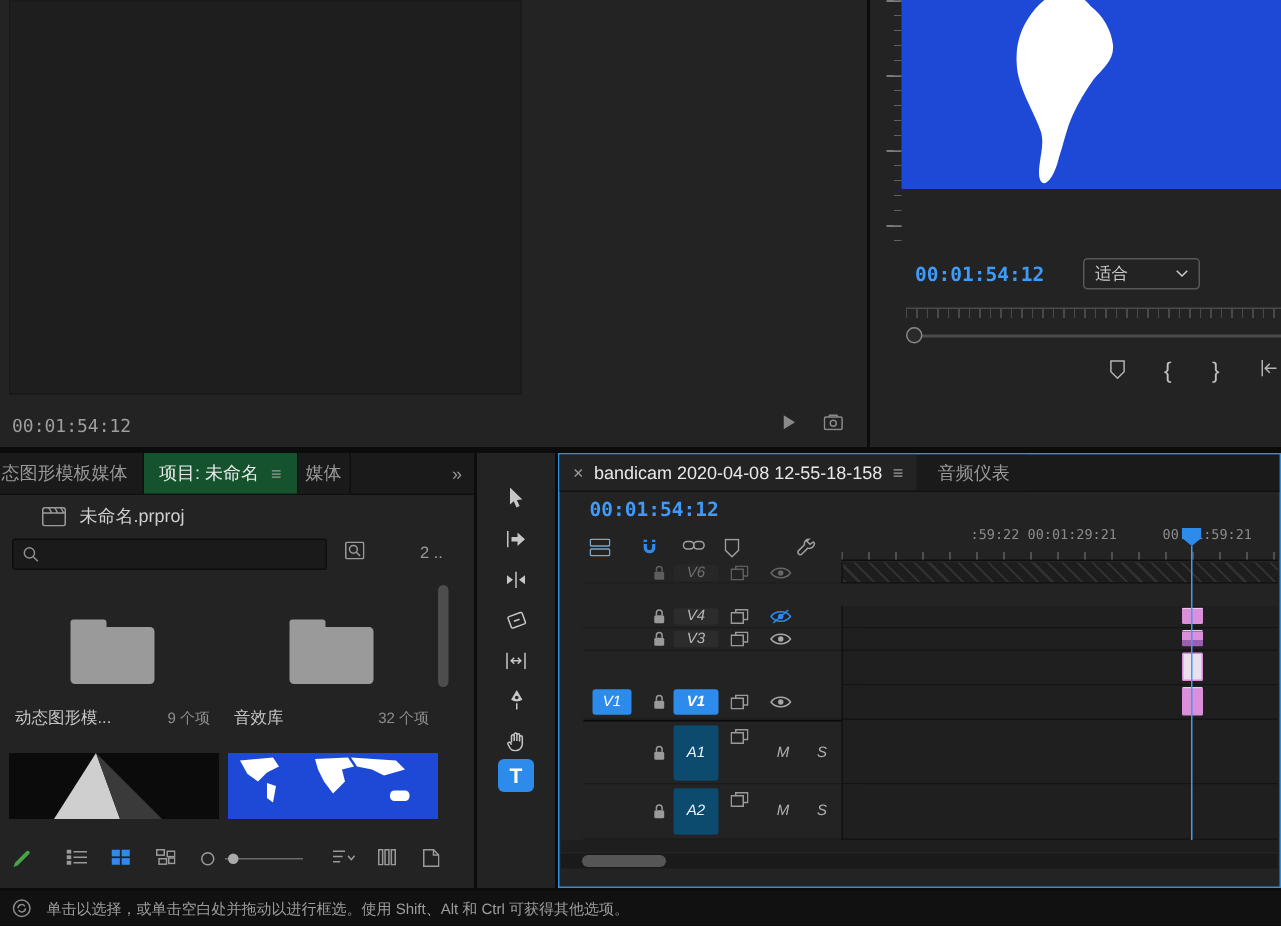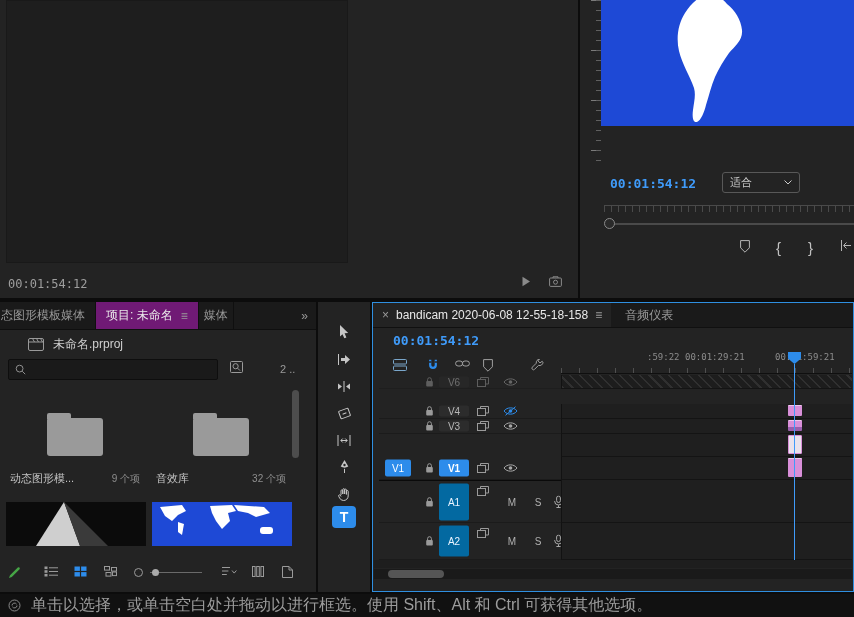--- a/index.html
+++ b/index.html
@@ -34,21 +34,21 @@
   .pm-scroll .knob{position:absolute;left:0;top:0;width:11px;height:11px;border-radius:50%;background:#2a2a2a;border:1px solid #8a8a8a;}
   .pm-controls{position:absolute;left:0;right:0;top:238px;height:22px;color:#b4b4b4;}
   .pm-controls .ctl{position:absolute;top:2px;}
   .brace{font-size:15px;color:#c0c0c0;line-height:16px;}
 
   
   .pp{left:0;top:302px;width:316px;height:290px;overflow:hidden;}
   .pp-tabs{position:absolute;left:0;top:0;right:0;height:28px;background:#1a1a1a;display:flex;align-items:stretch;border-bottom:1px solid #0f0f0f;}
   .tab{display:flex;align-items:center;padding:0 10px;font-size:12px;color:#989898;background:#1a1a1a;border-right:1px solid #0f0f0f;white-space:nowrap;}
   .tab.cutL{padding-left:1px;}
-  .tab.active{background:#701a75;color:#eaeaea;}
+  .tab.active{background:#14532d;color:#eaeaea;}
   .tab .menu{margin-left:8px;color:#9a9a9a;}
   .tab.media{max-width:36px;overflow:hidden;padding:12px 5px;}
   .pp-overflow{margin-left:auto;display:flex;align-items:center;padding:0 8px;color:#9a9a9a;font-size:12px;}
   .pp-filerow{position:absolute;left:12px;top:33px;height:18px;display:flex;align-items:center;gap:9px;font-size:12px;color:#cfcfcf;padding-left:16px;}
   .pp-filerow .icn{color:#9a9a9a;}
   .pp-search{position:absolute;left:8px;top:57px;width:210px;height:21px;background:#1a1a1a;border:1px solid #0e0e0e;border-radius:2px;
              display:flex;align-items:center;padding:0 6px;gap:6px;color:#8f8f8f;}
   .pp-search input{flex:1;background:transparent;border:none;outline:none;color:#dddddd;font-size:12px;min-width:0;}
   .pp-find{position:absolute;left:230px;top:59px;color:#9a9a9a;}
   .pp-count{position:absolute;left:280px;top:61px;font-size:11px;color:#9a9a9a;}
@@ -80,52 +80,52 @@
   .tl-tab2{display:flex;align-items:center;padding:0 12px;margin-left:2px;background:#1a1a1a;color:#9a9a9a;font-size:12px;}
   .tl-tc{position:absolute;left:20px;top:30px;font-size:13px;font-weight:bold;color:#3f9bfa;}
   .tl-tools{position:absolute;left:18px;top:56px;height:16px;color:#9f9f9f;}
   .tl-tools .ti{position:absolute;top:0;}
   .blue{color:#2d8ceb;}
   .steel{color:#7aa7cc;}
   .tl-ruler{position:absolute;left:188px;right:1px;top:44px;height:27px;color:#8c8c8c;font-size:9px;border-bottom:1px solid #0f0f0f;background:#232323;}
   .tl-ruler .ticks{position:absolute;left:0;right:0;bottom:0;height:5px;background:repeating-linear-gradient(to right,#4f4f4f 0 1px,transparent 1px 18px);}
   .tl-ruler .rl{position:absolute;top:5px;font-family:"DejaVu Sans Mono",monospace;}
   .row{position:absolute;left:1px;right:1px;}
-  .t-head{position:absolute;left:5px;top:0;bottom:0;width:187px;background:#232323;border-bottom:1px solid #1b1b1b;}
+  .t-head{position:absolute;left:15px;top:0;bottom:0;width:187px;background:#232323;border-bottom:1px solid #1b1b1b;font-style:italic;}
   .t-cont{position:absolute;left:187px;right:0;top:0;bottom:0;background:#1f1f1f;border-bottom:1px solid #141414;border-left:1px solid #121212;}
   .t-cont.hatch{background:#1d1d1d;background-image:repeating-linear-gradient(45deg,#303030 0 1.5px,transparent 1.5px 7px);}
   .dim50{opacity:.5;}
   .patch{position:absolute;left:6px;top:50%;transform:translateY(-50%);width:26px;height:17px;background:#2d8ceb;color:#fff;
          font-size:10px;display:flex;align-items:center;justify-content:center;border-radius:2px;}
   .lock{position:absolute;left:46px;top:50%;transform:translateY(-50%);color:#9a9a9a;}
   .tname{position:absolute;left:60px;top:50%;transform:translateY(-50%);width:30px;font-size:10px;color:#b8b8b8;background:#2c2c2c;
          display:flex;align-items:center;justify-content:center;border-radius:2px;}
   .h11{height:11px;}.h17{height:17px;}.h37{height:37px;}.h31{height:31px;}
   .tname.sel{background:#2d8ceb;color:#fff;font-weight:bold;}
-  .tname.asel{background:#0369a1;color:#eaf4ff;}
+  .tname.asel{background:#0c4a6e;color:#eaf4ff;}
   .synclock{position:absolute;left:98px;top:50%;transform:translateY(-50%);color:#9a9a9a;}
   .synclock.toplock{top:10px;}
   .eye{position:absolute;left:124px;top:50%;transform:translateY(-50%);color:#a8a8a8;}
   .eye.off{color:#2d8ceb;}
   .ms{position:absolute;top:50%;transform:translateY(-50%);font-size:10px;color:#b0b0b0;width:14px;text-align:center;}
   .ms.m{left:126px;}.ms.s{left:152px;}
   .mic{position:absolute;left:174px;top:50%;transform:translateY(-50%);color:#a8a8a8;}
   .clip{position:absolute;left:226px;width:14px;top:1px;bottom:2px;background:#d98fd9;border-radius:1px;border-top:1px solid #efc6ef;}
   .clip.two{background:linear-gradient(#d98fd9 0 58%,#9a5fae 58% 100%);}
   .clip.sel{background:#e9e2ec;border:1px solid #d98fd9;}
   .tl-after{position:absolute;left:1px;right:1px;top:257px;height:8px;background:#1e1e1e;}
   .playhead-line{position:absolute;left:421px;top:61px;height:196px;width:1px;background:#3f9bfa;z-index:6;}
   .playhead-head{position:absolute;left:415px;top:49px;width:13px;height:12px;background:#2d8ceb;z-index:7;
                  clip-path:polygon(0 0,100% 0,100% 55%,50% 100%,0 55%);}
   .tl-scroll{position:absolute;left:1px;right:1px;top:266px;height:10px;background:#1a1a1a;}
   .tl-scroll .thumb{position:absolute;left:14px;top:1px;width:56px;height:8px;background:#555555;border-radius:4px;}
 
   
   .status{position:absolute;left:0;top:594px;width:854px;height:23px;background:#111111;display:flex;align-items:center;gap:10px;
-          padding:0 8px;font-size:16px;color:#9c9c9c;}
+          padding:0 8px;font-size:10px;color:#9c9c9c;}
 </style>
 </head>
 <body>
 
 <div class="screen">
 
   <section class="panel sm">
     <div class="sm-drop"></div>
     <div class="sm-tc mono">00:01:54:12</div>
     <div class="sm-controls">
@@ -354,21 +354,21 @@
           <path d="M3 7 V2.8 a0.9 0.9 0 0 1 1.8 0 V6 M4.8 6 V1.6 a0.9 0.9 0 0 1 1.8 0 V6 M6.6 6 V2 a0.9 0.9 0 0 1 1.8 0 V6.4 M8.4 6.4 V3.4 a0.9 0.9 0 0 1 1.8 0 V8 a4.6 4.6 0 0 1 -4.6 4.5 A4.4 4.4 0 0 1 1.6 10 L0.7 8.2 a0.95 0.95 0 0 1 1.6 -1 L3 8.5" fill="none" stroke="currentColor"></path>
         </svg>
     </span>
     <span class="tool type" style="top:204px">T</span>
   </section>
 
   <section class="panel tl">
     <div class="tl-tabs">
       <div class="tl-tab">
         <span class="dim">×</span>
-        <span>bandicam 2020-06-08 12-55-18-158</span>
+        <span>bandicam 2020-04-08 12-55-18-158</span>
         <span class="dim">≡</span>
       </div>
       <div class="tl-tab2">音频仪表</div>
     </div>
 
     <div class="tl-tc mono">00:01:54:12</div>
 
     <div class="tl-tools">
       <span class="ti steel" style="left:2px">
         <svg width="14" height="12" viewBox="0 0 14 12">

